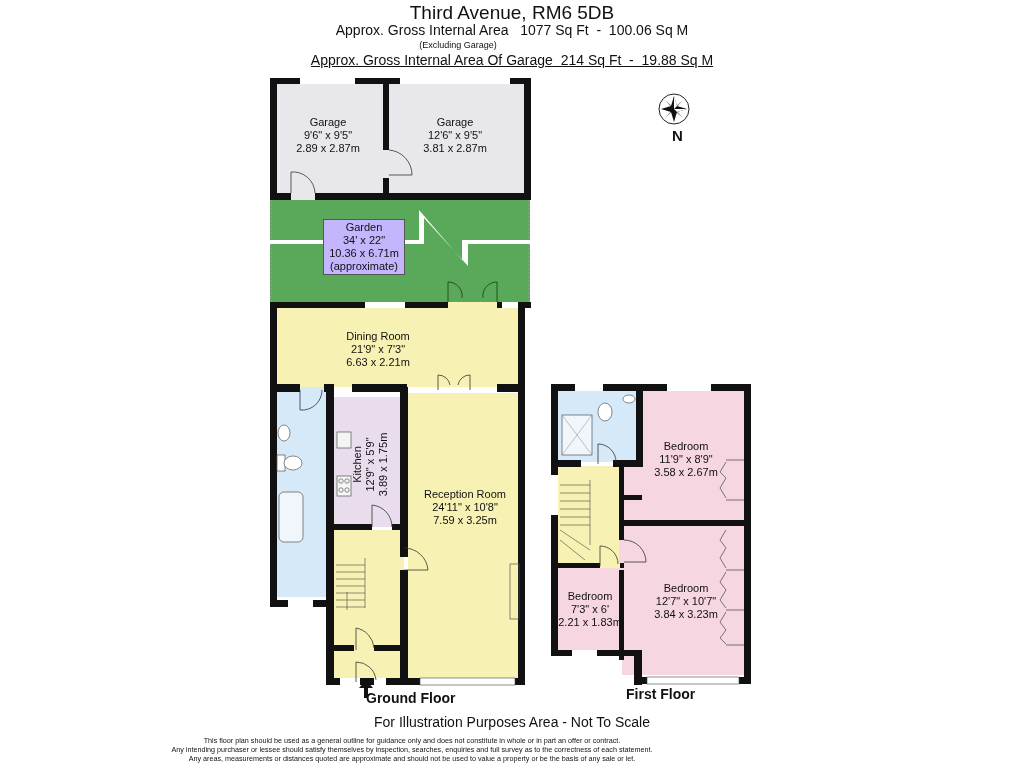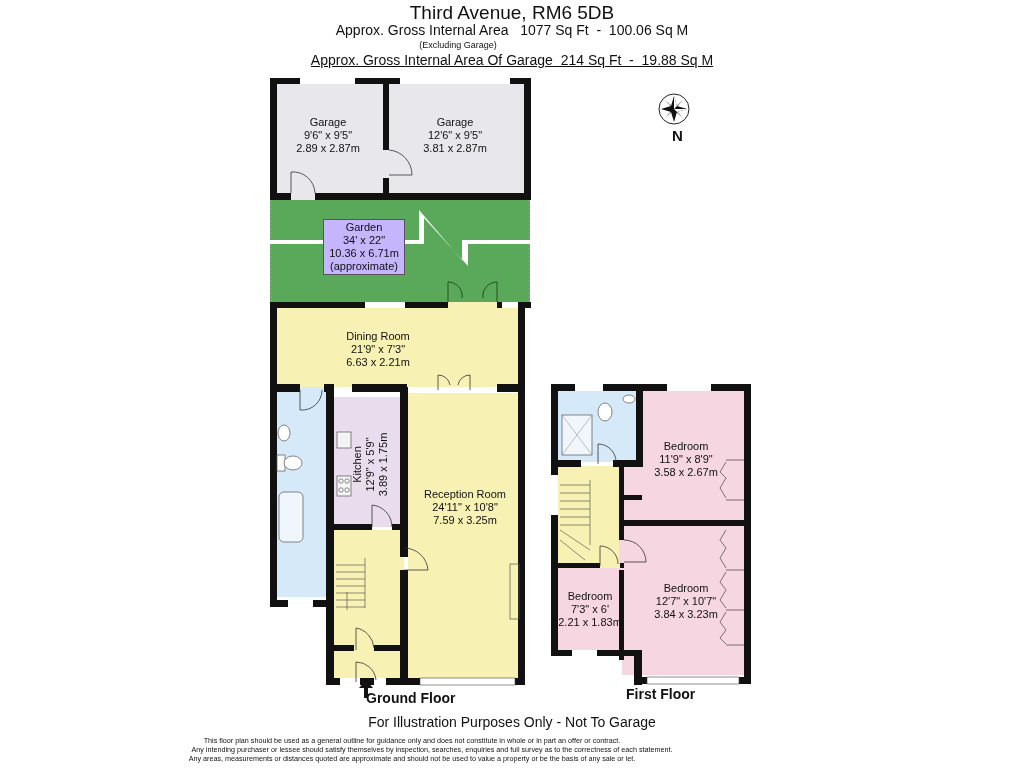--- a/index.html
+++ b/index.html
@@ -268,16 +268,16 @@
   <div>7'3" x 6'</div>
   <div>2.21 x 1.83m</div>
 </div>
 <div class="abs room-label" style="left:646px; top:582px; width:80px;">
   <div>Bedroom</div>
   <div>12'7" x 10'7"</div>
   <div>3.84 x 3.23m</div>
 </div>
 <div class="abs floor-label" style="left:626px; top:686px;">First Floor</div>
 
-<div class="abs center-text illus">For Illustration Purposes Only - Not To Garage</div>
+<div class="abs center-text illus">For Illustration Purposes Area - Not To Scale</div>
 <div class="abs center-text disc" style="top:736px;">This floor plan should be used as a general outline for guidance only and does not constitute in whole or in part an offer or contract.</div>
-<div class="abs center-text disc" style="top:745px;padding-left:20px;">Any intending purchaser or lessee should satisfy themselves by inspection, searches, enquiries and full survey as to the correctness of each statement.</div>
+<div class="abs center-text disc" style="top:745px;">Any intending purchaser or lessee should satisfy themselves by inspection, searches, enquiries and full survey as to the correctness of each statement.</div>
 <div class="abs center-text disc" style="top:754px;">Any areas, measurements or distances quoted are approximate and should not be used to value a property or be the basis of any sale or let.</div>
 
 </body></html>

